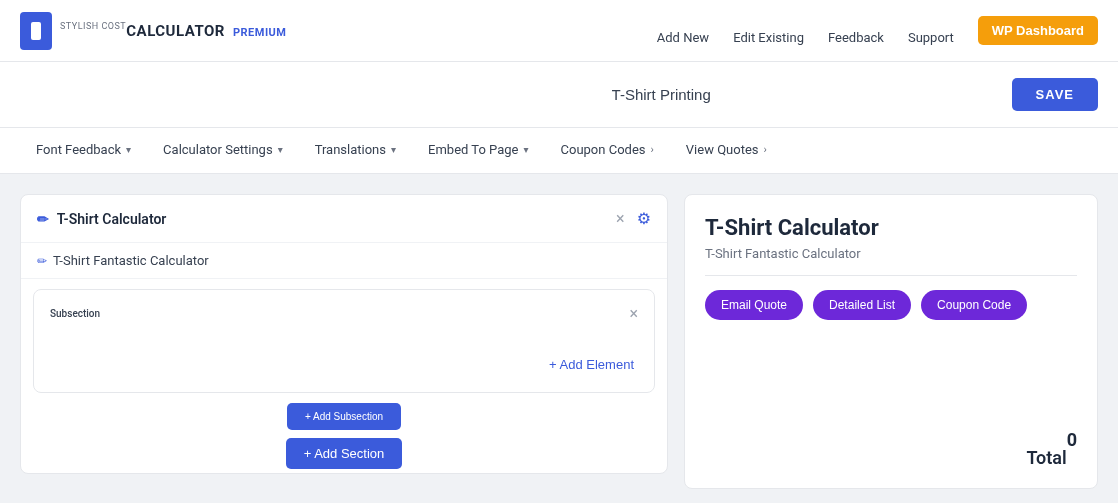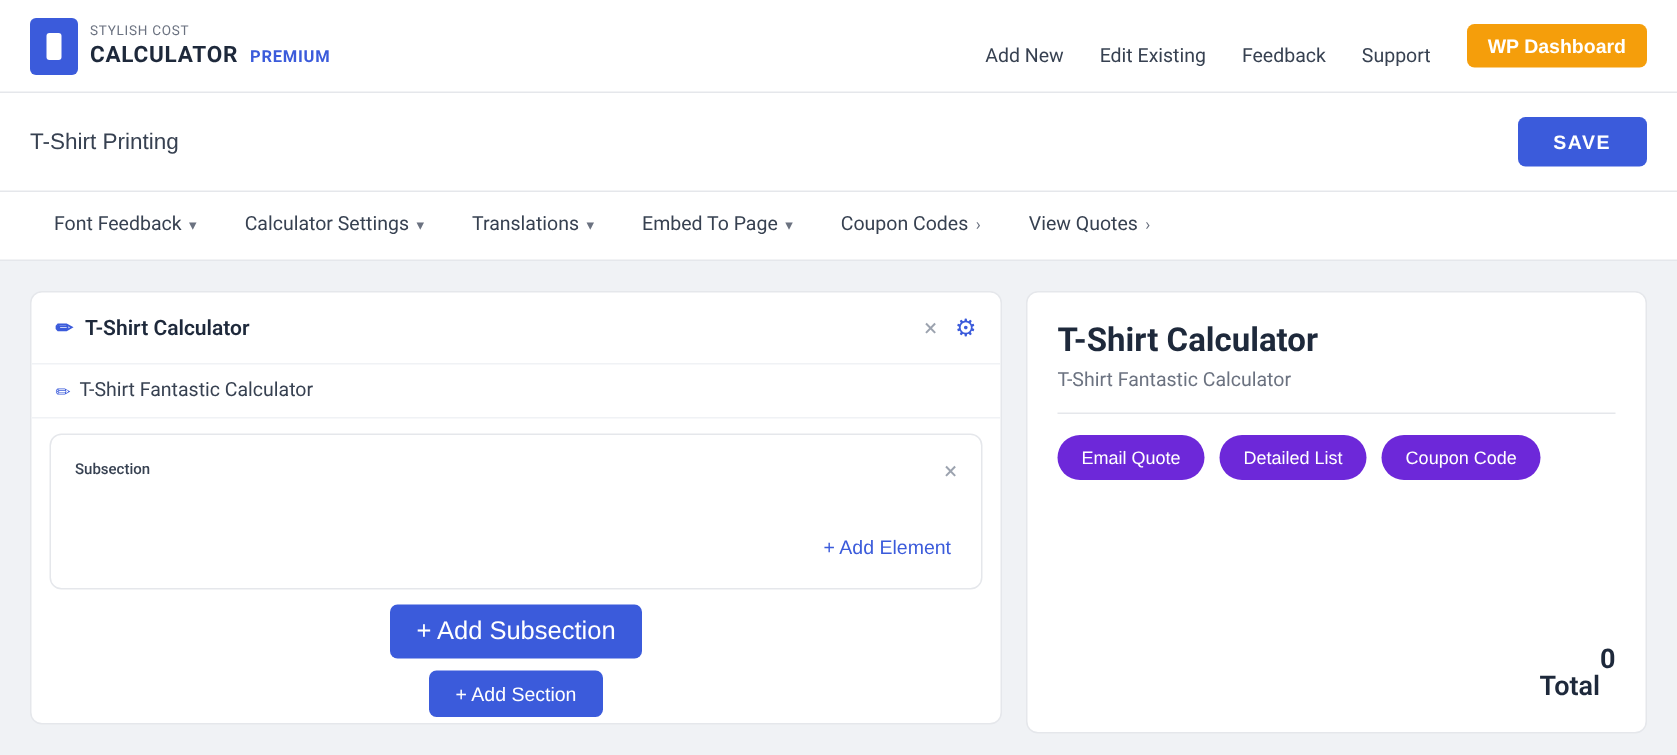--- a/index.html
+++ b/index.html
@@ -39,21 +39,21 @@
     .logo-icon::after {
       content: '';
       display: block;
       width: 10px;
       height: 18px;
       background: #fff;
       border-radius: 2px;
     }
     .logo-text-area {
       display: flex;
-      flex-direction: column;
+      flex-direction: row;
       line-height: 1.1;
     }
     .logo-stylish {
       font-size: 9px;
       color: #6b7280;
       letter-spacing: 0.5px;
       text-transform: uppercase;
     }
     .logo-calc {
       font-size: 15px;
@@ -89,21 +89,21 @@
       font-weight: 600;
       cursor: pointer;
     }
 
     
     .title-bar {
       background: #fff;
       padding: 16px 20px;
       display: flex;
       align-items: center;
-      justify-content: space-between;
+      justify-content: flex-end;
       border-bottom: 1px solid #e5e7eb;
     }
     .calculator-title-input {
       font-size: 15px;
       color: #374151;
       border: none;
       outline: none;
       background: transparent;
       width: 400px;
     }
@@ -271,21 +271,21 @@
       align-items: center;
       gap: 8px;
       padding-bottom: 4px;
     }
     .add-subsection-btn {
       background: #3b5bdb;
       color: #fff;
       border: none;
       border-radius: 5px;
       padding: 8px 18px;
-      font-size: 17px;
+      font-size: 10px;
       cursor: pointer;
       font-weight: 500;
     }
     .add-section-btn {
       background: #3b5bdb;
       color: #fff;
       border: none;
       border-radius: 5px;
       padding: 8px 18px;
       font-size: 13px;

